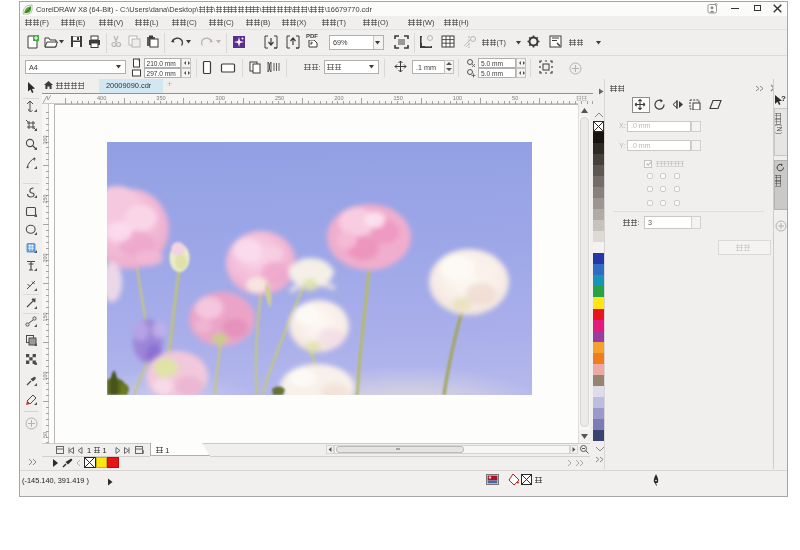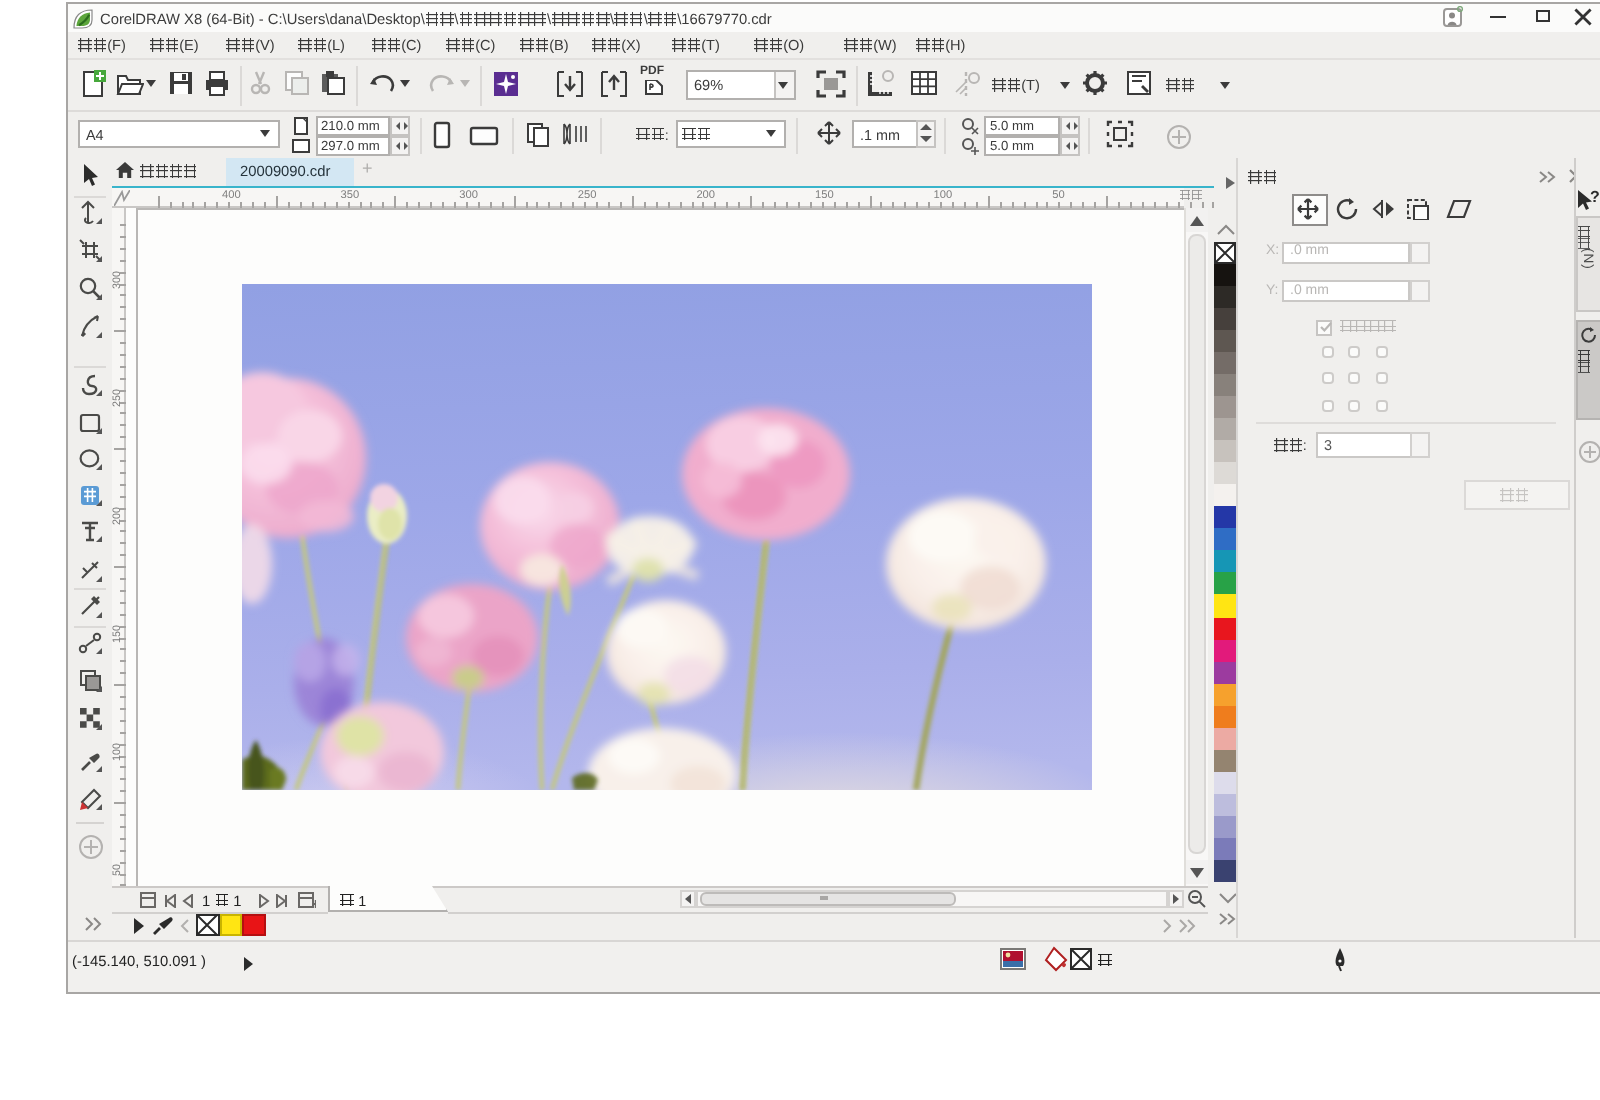--- a/index.html
+++ b/index.html
@@ -1,17 +1,17 @@
 <!DOCTYPE html>
 <html><head><meta charset="utf-8">
 <style>
 html,body{margin:0;padding:0;background:#fff;width:800px;height:550px;overflow:hidden;
   font-family:"Liberation Sans",sans-serif;}
 *{box-sizing:border-box;}
-#win{position:absolute;left:34px;top:2px;width:767px;height:494px;background:#f0efed;
+#win{position:absolute;left:20px;top:2px;width:767px;height:494px;background:#f0efed;
   outline:1px solid #a8a6a4;outline-offset:0;}
 .ab{position:absolute;}
 .c{display:inline-block;width:.9em;height:.84em;margin:0 .05em;vertical-align:-6%;
   background:
   linear-gradient(currentColor,currentColor) 0 8%/100% 8.5%,
   linear-gradient(currentColor,currentColor) 0 48%/100% 8.5%,
   linear-gradient(currentColor,currentColor) 0 92%/100% 8.5%,
   linear-gradient(currentColor,currentColor) 16% 0/8.5% 100%,
   linear-gradient(currentColor,currentColor) 78% 0/8.5% 100%;
   background-repeat:no-repeat;}
@@ -917,21 +917,21 @@
       <svg class="ab" style="left:547px;top:457px" width="6" height="8" viewBox="0 0 6 8">
         <path d="M1 1 L4 4 L1 7" stroke="#aaa8a6" fill="none"></path>
       </svg>
       <svg class="ab" style="left:555px;top:457px" width="9" height="8" viewBox="0 0 9 8">
         <path d="M1 1 L4 4 L1 7 M5 1 L8 4 L5 7" stroke="#aaa8a6" fill="none"></path>
       </svg>
     </div>
 
 <div class="ab" style="left:0;top:468px;width:767px;height:26px;background:#f1f0ee;border-top:1px solid #d8d6d4"></div>
 <div id="status">
-      <div class="txt" style="left:2px;top:474px;font-size:7.4px;color:#222">(-145.140, 510.091 )</div>
+      <div class="txt" style="left:2px;top:474px;font-size:7.4px;color:#222">(-145.140, 391.419 )</div>
       <svg class="ab" style="left:87px;top:476px" width="6" height="8" viewBox="0 0 6 8">
         <path d="M1 0.5 L5.5 4 L1 7.5 Z" fill="#2b2b2b"></path>
       </svg>
       <svg class="ab" style="left:466px;top:471px" width="13" height="13" viewBox="0 0 13 13">
         <rect x="0.5" y="1.5" width="12" height="10" fill="#fff" stroke="#7a7876"></rect>
         <rect x="1.5" y="2.5" width="10" height="5" fill="#b01030"></rect>
         <rect x="1.5" y="7.5" width="10" height="3" fill="#3a6ea8"></rect>
         <circle cx="4" cy="4.5" r="1.2" fill="#f0e0a0"></circle>
       </svg>
       <svg class="ab" style="left:488px;top:471px" width="13" height="13" viewBox="0 0 13 13">

